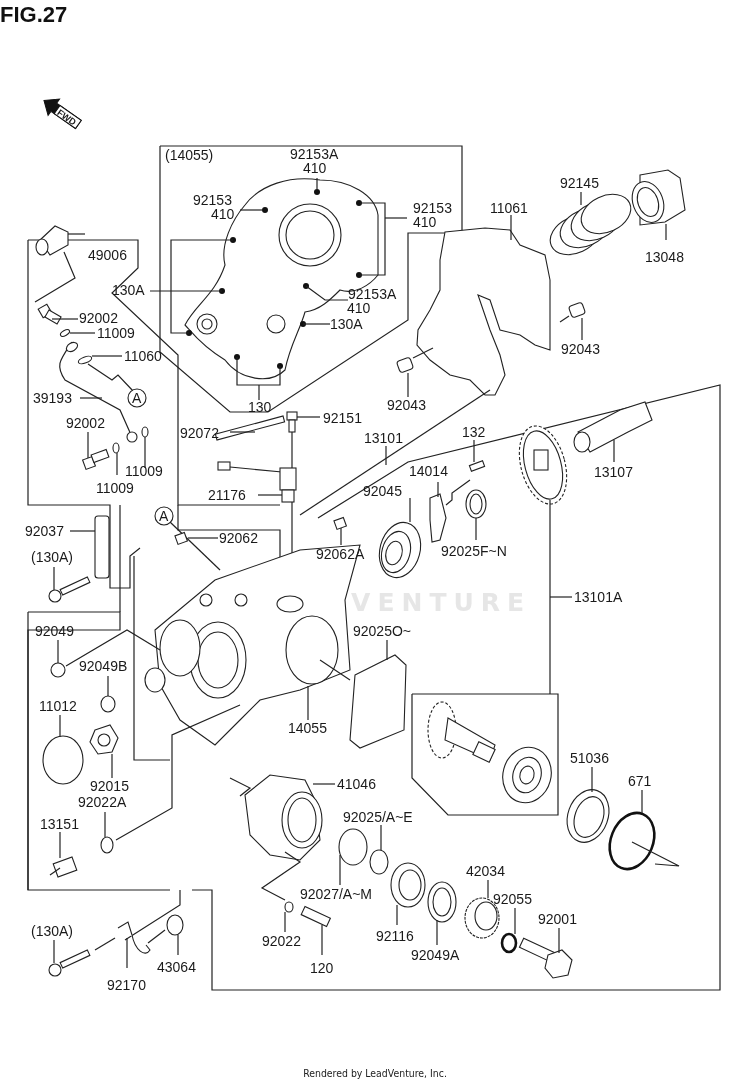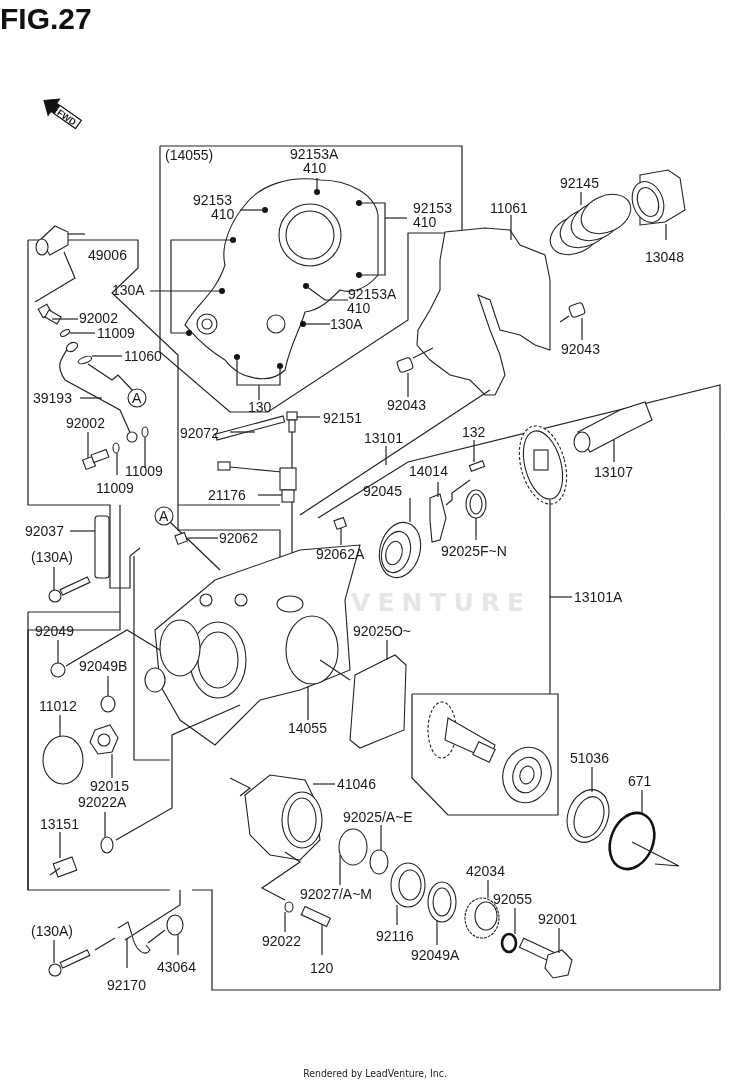--- a/index.html
+++ b/index.html
@@ -1,17 +1,17 @@
 <!DOCTYPE html>
 <html><head>
 <meta charset="utf-8">
 <style>
   html, body { margin: 0; padding: 0; background: #ffffff; }
   body { width: 750px; height: 1086px; position: relative; overflow: hidden; font-family: "Liberation Sans", sans-serif; color: #1a1a1a; }
-  #fig-title { position: absolute; left: 0; top: 2px; font-family: "Liberation Sans", sans-serif; font-weight: bold; font-size: 30px; color: #111; letter-spacing: 0px; }
+  #fig-title { position: absolute; left: 0; top: 2px; font-family: "Liberation Sans", sans-serif; font-weight: bold; font-size: 22px; color: #111; letter-spacing: 0px; }
   #footer { position: absolute; left: 0; width: 750px; top: 1067px; text-align: center; font-family: "DejaVu Sans", sans-serif; font-size: 11px; color: #222; transform: scaleX(0.85); }
   #watermark { position: absolute; left: 250px; top: 588px; font-family: "DejaVu Sans", sans-serif; font-size: 25px; letter-spacing: 7px; color: #e6e6e6; font-weight: bold; }
   svg#diagram { position: absolute; left: 0; top: 0; }
   svg#diagram .ln { stroke: #222; stroke-width: 1.2; fill: none; }
   svg#diagram .part { stroke: #222; stroke-width: 1.1; fill: #fff; }
   svg#diagram .thick { stroke: #111; stroke-width: 2.6; fill: none; }
   svg#diagram text { font-family: "Liberation Sans", sans-serif; font-size: 14px; fill: #1a1a1a; }
 </style>
 </head>
 <body>

